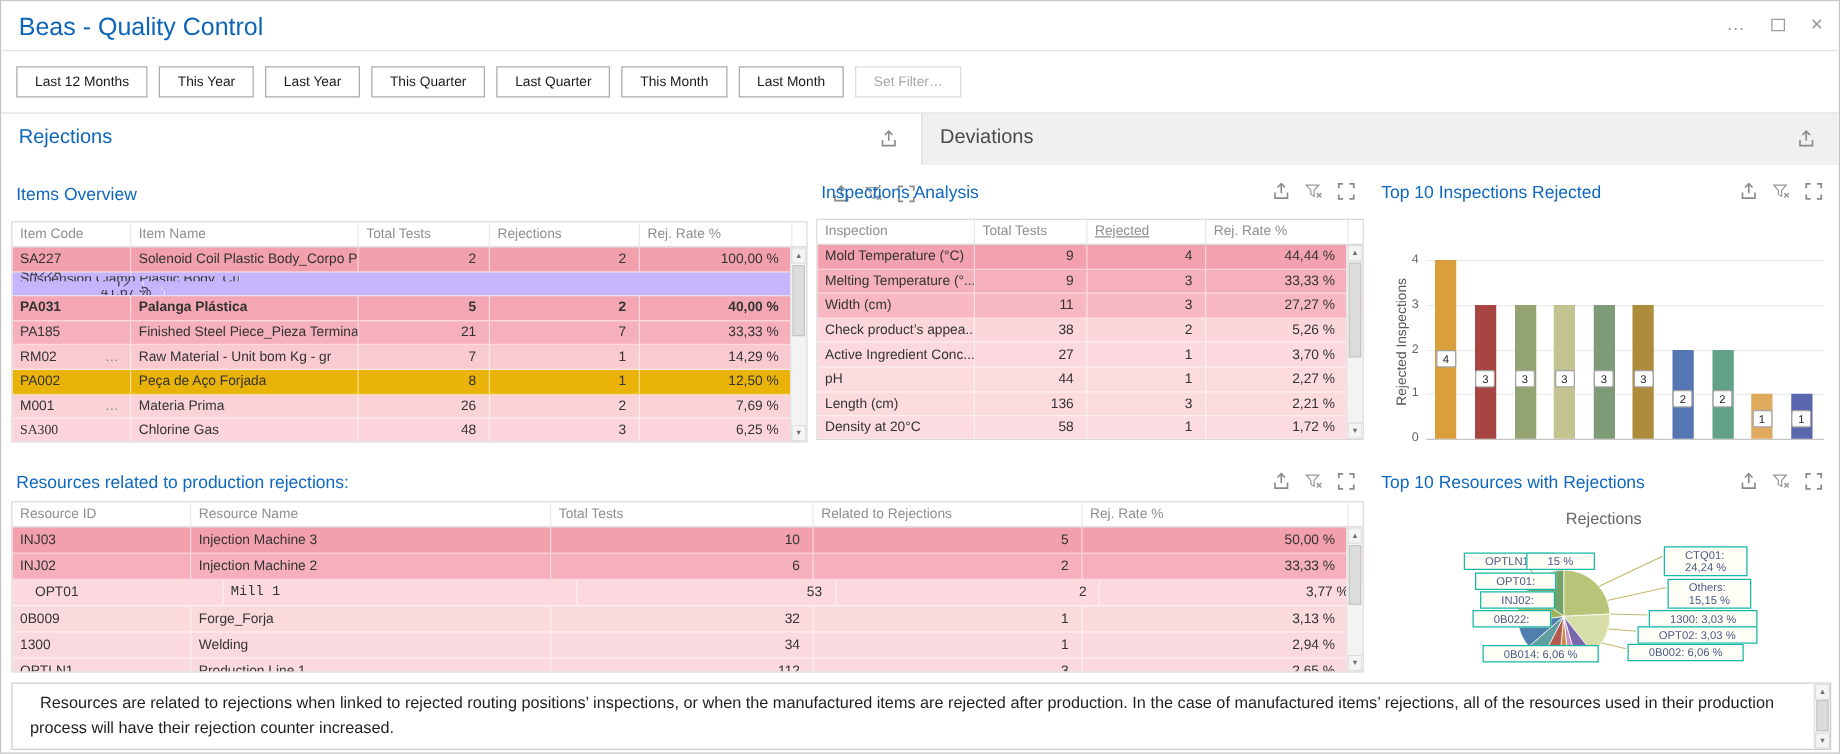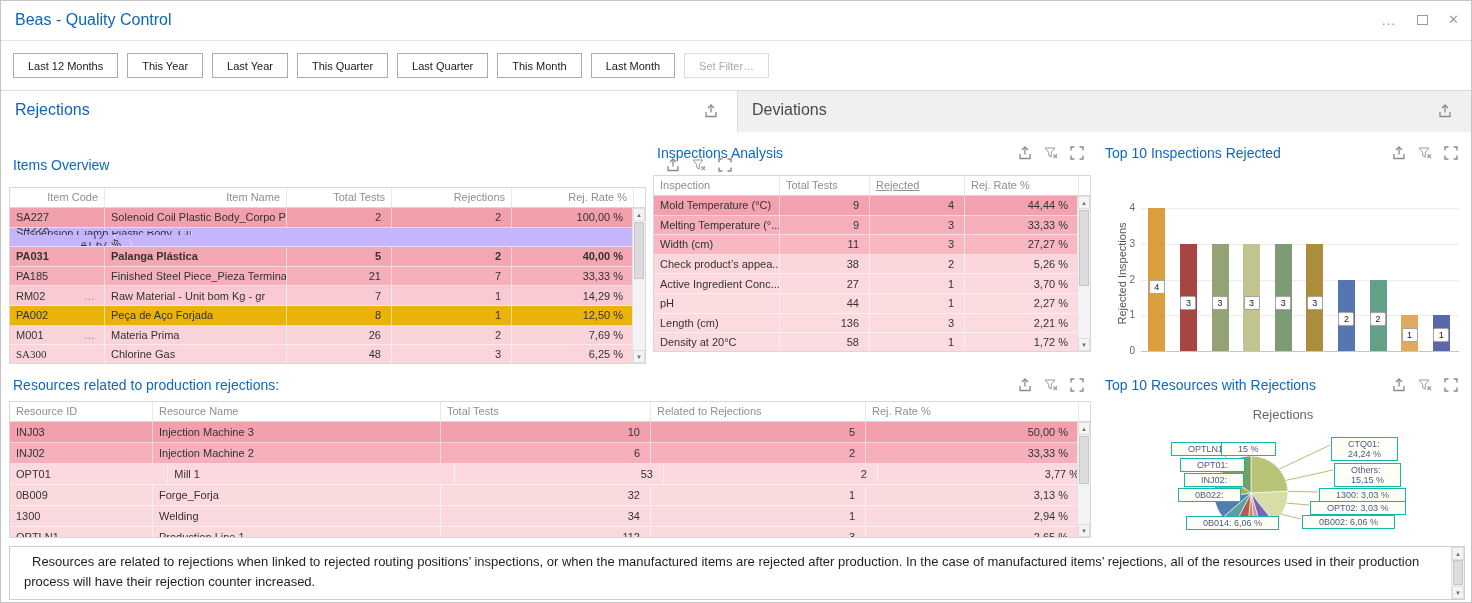--- a/index.html
+++ b/index.html
@@ -1,21 +1,21 @@
 <!DOCTYPE html>
 <html><head>
 <meta charset="utf-8">
 <style>
   * { margin:0; padding:0; box-sizing:border-box; }
   body { font-family:"Liberation Sans", sans-serif; background:#e9e9e9; }
   .window { position:relative; width:1472px; height:603px; background:#fff; border:1px solid #c5c5c5; overflow:hidden; }
 
   
   .titlebar { position:absolute; left:0; top:0; right:0; height:40px; background:#fff; border-bottom:1px solid #e4e4e4; }
-  .window-title { position:absolute; left:14px; top:10px; font-size:16px; color:#0d64b8; }
+  .window-title { position:absolute; left:14px; top:10px; font-size:20px; color:#0d64b8; }
   .win-controls { position:absolute; right:12px; top:6px; display:flex; gap:20px; align-items:center; color:#9b9b9b; }
   .wc { cursor:pointer; font-size:14px; line-height:26px; }
   .wc.more { font-size:15px; letter-spacing:1px; }
   .wc.maxbox { width:11px; height:10px; border:1px solid #9b9b9b; display:inline-block; }
   .wc.close { font-size:13px; }
 
   
   .filterbar { position:absolute; left:0; top:40px; right:0; height:50px; border-bottom:1px solid #dcdcdc; display:flex; align-items:center; padding-left:12px; }
   .fbtns { display:flex; }
   .fbtn { height:25px; padding:0 14px; font-size:11px; font-family:inherit; background:#fff; border:1px solid #ababab; color:#1a1a1a; margin-right:9px; cursor:pointer; white-space:nowrap; }
@@ -26,21 +26,21 @@
   .tab { position:absolute; top:0; height:41px; cursor:pointer; }
   .tab.active { left:0; width:736px; background:#fff; }
   .tab.inactive { left:736px; right:0; background:#f0f0f0; border-left:1px solid #dcdcdc; }
   .tab-label { position:absolute; left:14px; top:10px; font-size:16px; }
   .tab.active .tab-label { color:#0d64b8; }
   .tab.inactive .tab-label { color:#4a4a4a; }
   .tab-export { position:absolute; right:18px; top:11px; }
 
   
   .panel { position:absolute; }
-  #panel-items { left:8px; top:152px; width:730px; height:226px;text-align:right; }
+  #panel-items { left:8px; top:142px; width:730px; height:226px; }
   #panel-inspections { left:652px; top:140px; width:438px; height:226px; }
   #panel-bar { left:1100px; top:140px; width:364px; height:226px; }
   #panel-resources { left:8px; top:372px; width:1082px; height:166px; }
   #panel-pie { left:1100px; top:372px; width:364px; height:168px; }
   .panel-title { position:absolute; left:4px; top:4px; font-size:14px; color:#0f68bd; white-space:nowrap; }
   .panel-icons { position:absolute; right:6px; top:3px; display:flex; gap:9px; }
   .icon { width:17px; height:17px; display:inline-flex; align-items:center; justify-content:center; cursor:pointer; }
 
   
   .grid { position:absolute; left:0; background:#fff; border:1px solid #d8d8d8; overflow:hidden; }
@@ -569,24 +569,24 @@
             <span>6</span>
           </div>
           <div class="gcell num" style="width: 215px;">
             <span>2</span>
           </div>
           <div class="gcell num" style="width: 213px;">
             <span>33,33 %</span>
           </div>
         </div>
         <div class="grow" style="height: 21px; background: rgb(251, 217, 222);">
-          <div class="gcell" style="width: 159px;">
+          <div class="gcell" style="width: 159px; margin-left: 12px;">
             <span>OPT01</span>
           </div>
-          <div class="gcell" style="width: 288px;">
+          <div class="gcell" style="width: 288px; font-family: Liberation Mono, monospace;">
             <span>Mill 1</span>
           </div>
           <div class="gcell num" style="width: 210px;">
             <span>53</span>
           </div>
           <div class="gcell num" style="width: 215px;">
             <span>2</span>
           </div>
           <div class="gcell num" style="width: 213px;">
             <span>3,77 %</span>

